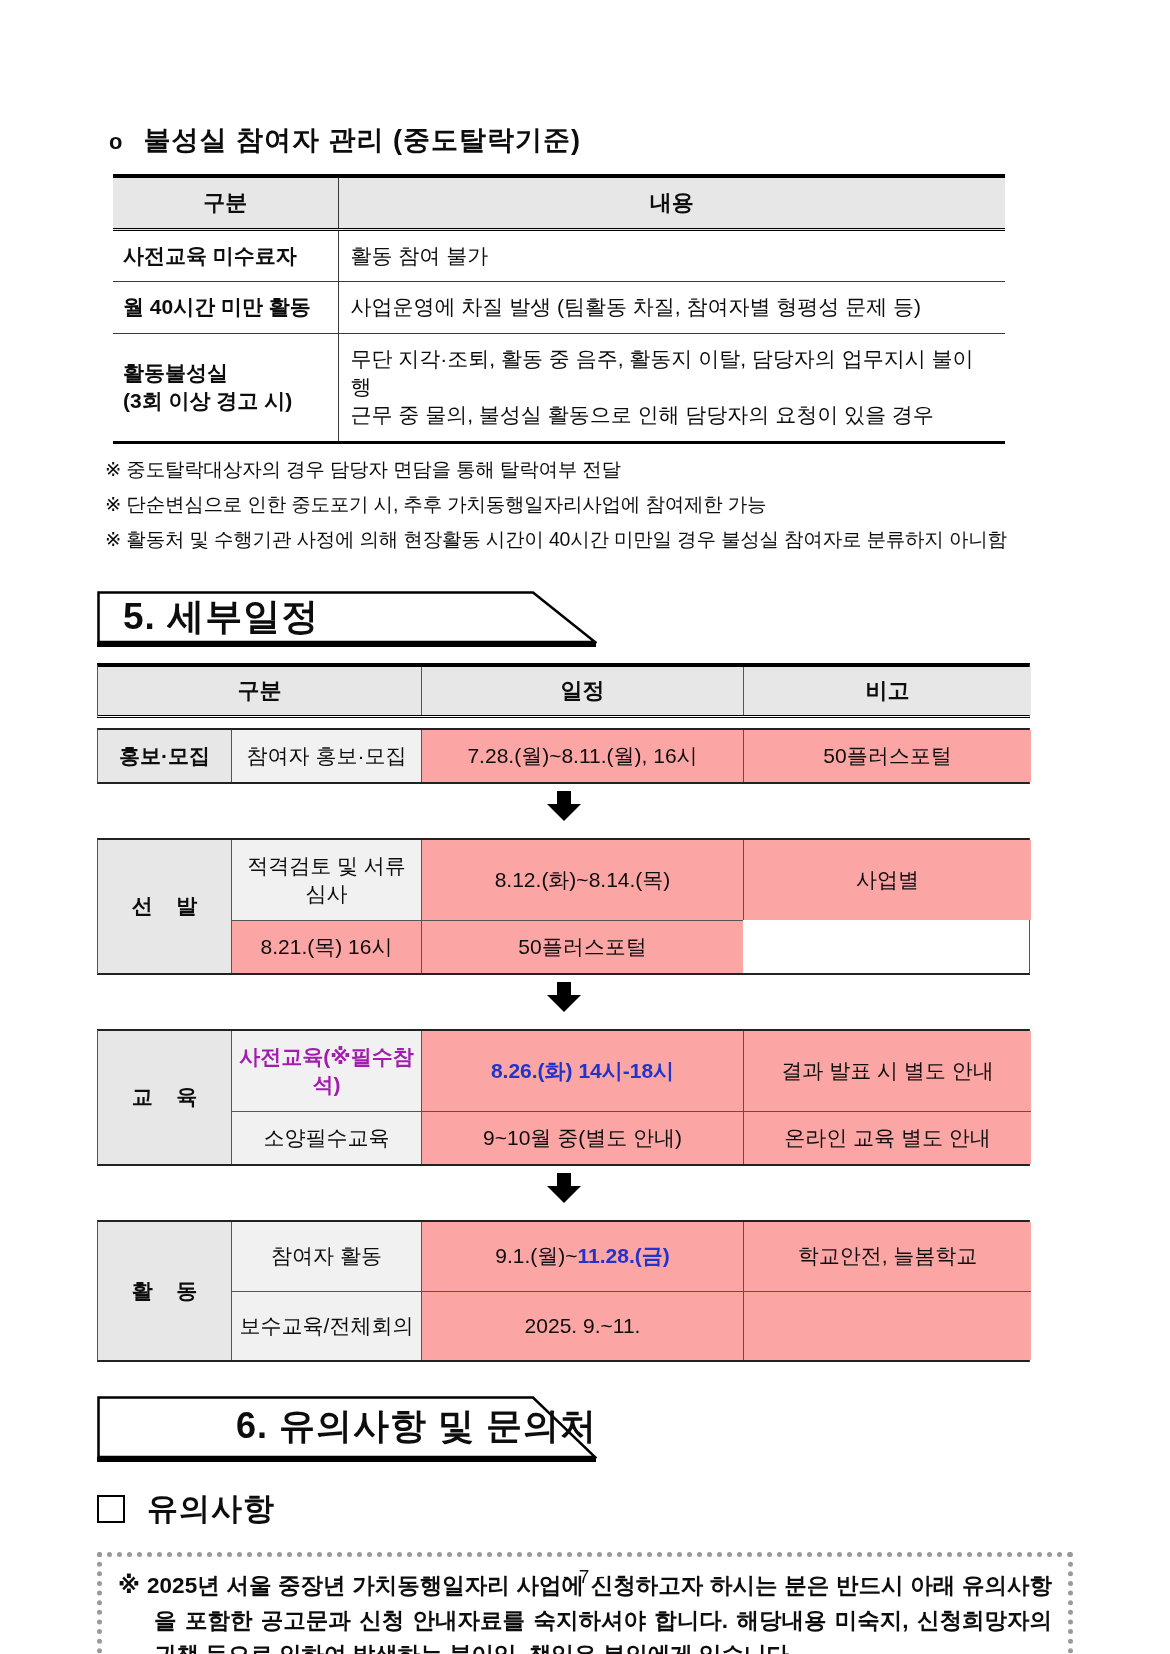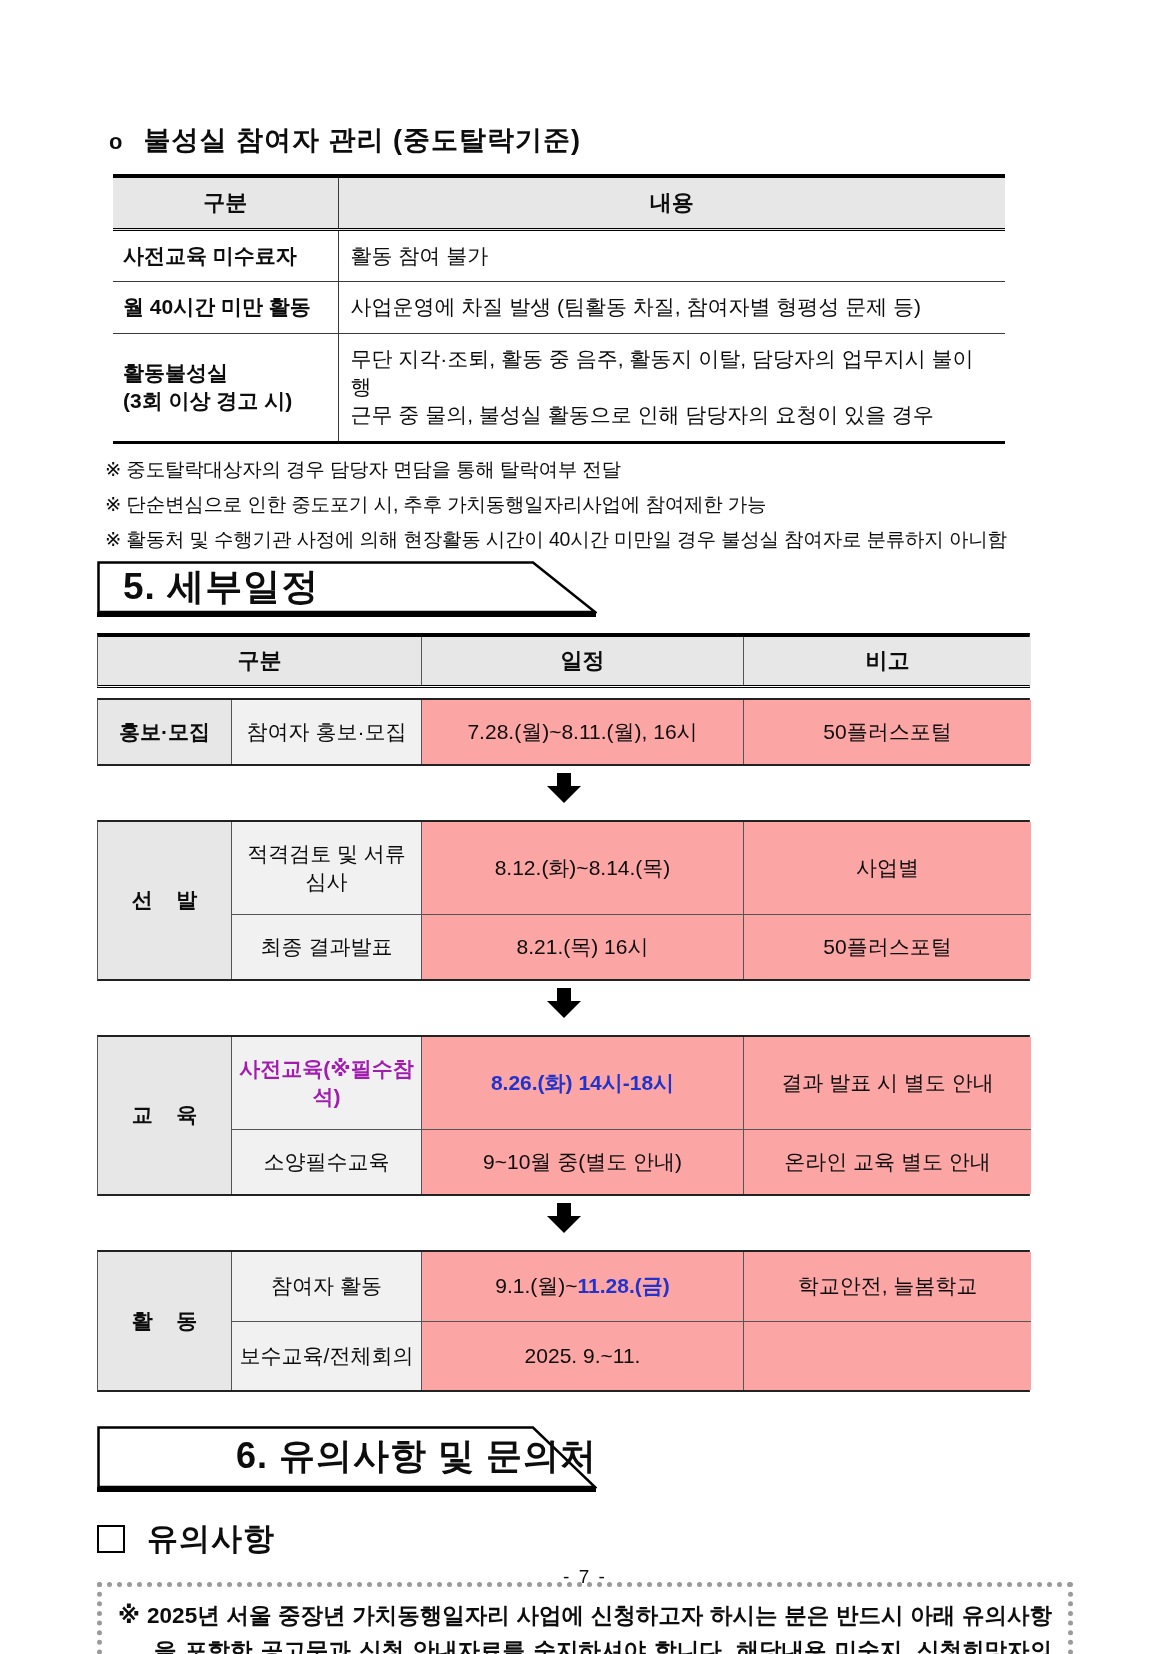--- a/index.html
+++ b/index.html
@@ -68,21 +68,21 @@
   
   .banner { position: relative; width: 500px; }
   .banner svg { position: absolute; inset: 0; width: 100%; height: 100%; }
   .banner .banner-text {
     position: relative;
     display: block;
     padding-left: 26px;
     font-weight: bold;
     letter-spacing: 1px;
   }
-  .banner-5 { height: 56px; margin-top: 8px; }
+  .banner-5 { height: 56px; margin-top: 38px; }
   .banner-5 .banner-text { font-size: 37px; line-height: 52px; }
   .banner-6 { height: 66px; margin-top: 34px; text-align: right; }
   .banner-6 .banner-text { font-size: 36px; line-height: 60px; }
 
   
   .sched { width: 933px; margin-top: 16px; font-size: 21px; }
   .sched-header {
     display: grid;
     grid-template-columns: 323px 322px 288px;
     border-top: 4px solid #000;
@@ -107,21 +107,21 @@
     border-left: 1px solid #555;
     border-right: 1px solid #555;
     margin-top: 10px;
   }
   .block .cell {
     display: flex;
     align-items: center;
     justify-content: center;
     text-align: center;
     min-height: 47px;
-    padding: 18px 6px;
+    padding: 12px 6px;
   }
   .block .gcell {
     background: #e7e7e7;
     font-weight: bold;
     white-space: pre;
   }
   .block .span2 { grid-row: 1 / span 2; }
   .block .scell { background: #f1f1f1; border-left: 1px solid #555; }
   .block .dcell, .block .ncell { border-left: 1px solid #555; background: #fca5a5; }
   .block .row2 { border-top: 1px solid #555; }
@@ -257,21 +257,20 @@
             <div class="stem"></div>
             <div class="head"></div>
           </div>
       </div>
 
       <div class="block">
         <div class="cell gcell span2">선    발</div>
         <div class="cell scell">적격검토 및 서류심사</div>
         <div class="cell dcell">8.12.(화)~8.14.(목)</div>
         <div class="cell ncell">사업별</div>
-        <div class="cell scell row2">최종 결과발표</div>
         <div class="cell dcell row2">8.21.(목) 16시</div>
         <div class="cell ncell row2">50플러스포털</div>
       </div>
 
       <div class="arrow-wrap">
         <div class="down-arrow">
             <div class="stem"></div>
             <div class="head"></div>
           </div>
       </div>

